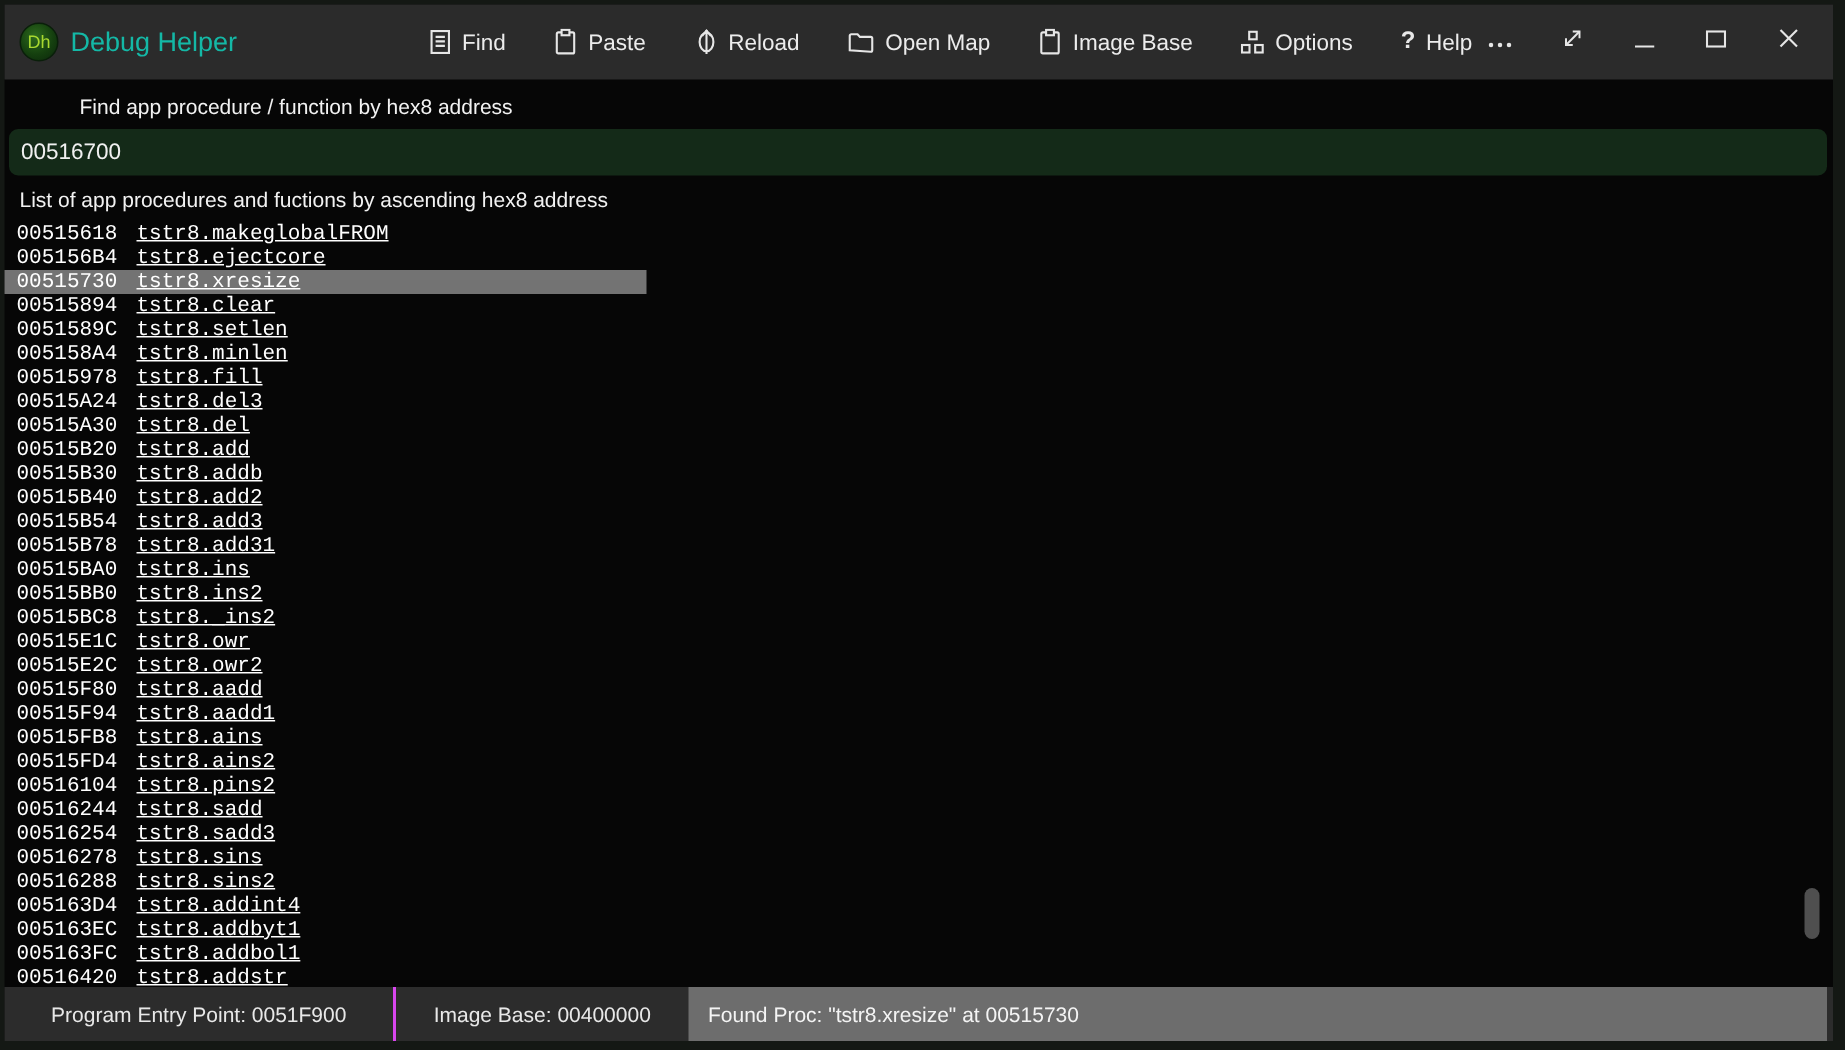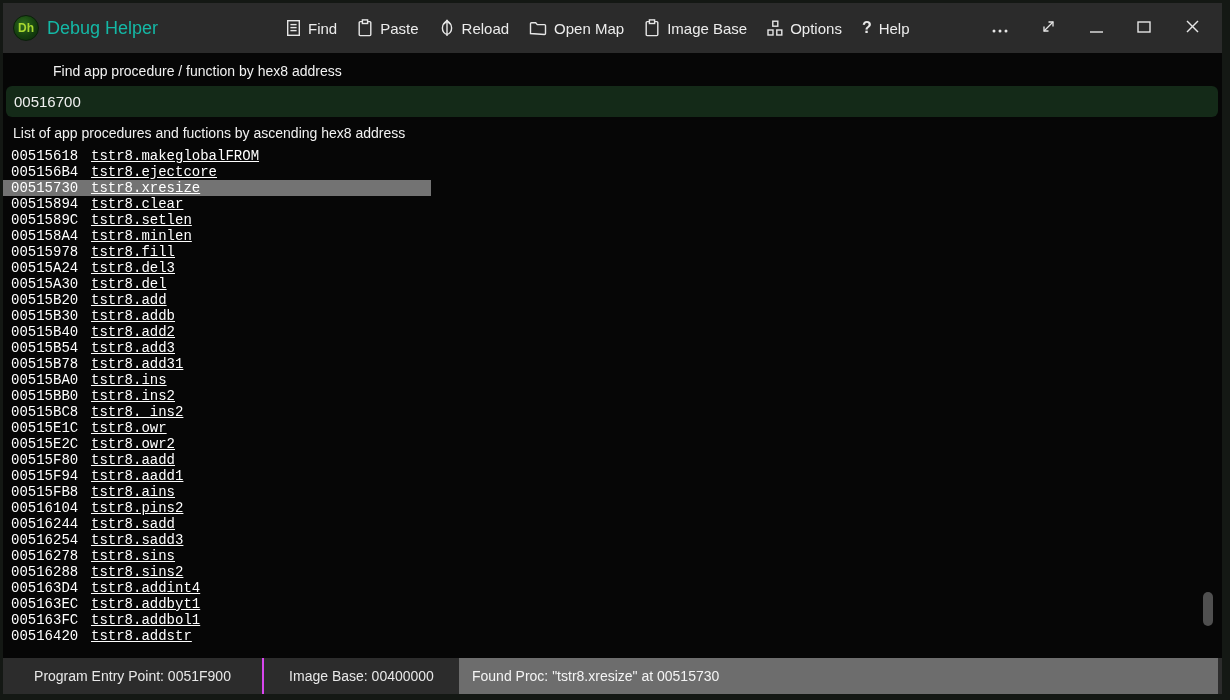--- a/index.html
+++ b/index.html
@@ -4,24 +4,24 @@
 <style>
   html,body{margin:0;padding:0;width:1230px;height:700px;background:#141814;overflow:hidden;
     font-family:"Liberation Sans",sans-serif;-webkit-font-smoothing:antialiased;}
   .window{position:absolute;left:3px;top:3px;width:1219px;height:691px;background:#060606;}
 
   
   .titlebar{position:absolute;left:0;top:0;width:100%;height:50px;background:#2b2b2b;}
   .logo{position:absolute;left:10px;top:12px;width:26px;height:26px;border-radius:50%;
     background:radial-gradient(circle at 40% 35%, #2e6b1e 0%, #15400f 55%, #0b260b 100%);
     border:1px solid #0a1f0a;box-sizing:border-box;
-    color:#a8d830;font-size:12px;font-weight:700;display:flex;align-items:center;justify-content:center;}
+    color:#a8d830;font-size:12px;font-weight:400;display:flex;align-items:center;justify-content:center;}
   .title{position:absolute;left:44px;top:0;height:50px;display:flex;align-items:center;
     color:#14b8a6;font-size:18px;text-align:center;}
-  .toolbar{position:absolute;left:283px;top:0;height:50px;display:flex;align-items:center;gap:20px;}
+  .toolbar{position:absolute;left:283px;top:0;height:50px;display:flex;align-items:center;gap:32px;}
   .tbtn{display:flex;align-items:center;gap:7px;color:#ececec;font-size:15px;cursor:default;}
   .tbtn svg{display:block;}
   .qmark{font-size:16px;font-weight:700;color:#e8e8e8;line-height:1;}
   .winctl{position:absolute;right:6px;top:0;height:50px;display:flex;align-items:center;}
   .wbtn{width:48px;height:50px;display:flex;align-items:center;justify-content:center;color:#e6e6e6;}
 
   
   .label-row{position:absolute;left:0;width:100%;color:#f2f2f2;font-size:14px;
     padding-left:10px;box-sizing:border-box;display:flex;align-items:center;}
   .lbl1{top:54px;height:28px;margin-left:40px;}
@@ -190,20 +190,21 @@
       <div class="list-row"><span class="addr">00515B54</span><span>tstr8.add3</span></div>
       <div class="list-row"><span class="addr">00515B78</span><span>tstr8.add31</span></div>
       <div class="list-row"><span class="addr">00515BA0</span><span>tstr8.ins</span></div>
       <div class="list-row"><span class="addr">00515BB0</span><span>tstr8.ins2</span></div>
       <div class="list-row"><span class="addr">00515BC8</span><span>tstr8._ins2</span></div>
       <div class="list-row"><span class="addr">00515E1C</span><span>tstr8.owr</span></div>
       <div class="list-row"><span class="addr">00515E2C</span><span>tstr8.owr2</span></div>
       <div class="list-row"><span class="addr">00515F80</span><span>tstr8.aadd</span></div>
       <div class="list-row"><span class="addr">00515F94</span><span>tstr8.aadd1</span></div>
       <div class="list-row"><span class="addr">00515FB8</span><span>tstr8.ains</span></div>
+      <div class="list-row"><span class="addr">00515FD4</span><span>tstr8.ains2</span></div>
       <div class="list-row"><span class="addr">00516104</span><span>tstr8.pins2</span></div>
       <div class="list-row"><span class="addr">00516244</span><span>tstr8.sadd</span></div>
       <div class="list-row"><span class="addr">00516254</span><span>tstr8.sadd3</span></div>
       <div class="list-row"><span class="addr">00516278</span><span>tstr8.sins</span></div>
       <div class="list-row"><span class="addr">00516288</span><span>tstr8.sins2</span></div>
       <div class="list-row"><span class="addr">005163D4</span><span>tstr8.addint4</span></div>
       <div class="list-row"><span class="addr">005163EC</span><span>tstr8.addbyt1</span></div>
       <div class="list-row"><span class="addr">005163FC</span><span>tstr8.addbol1</span></div>
       <div class="list-row"><span class="addr">00516420</span><span>tstr8.addstr</span></div>
     </div>

